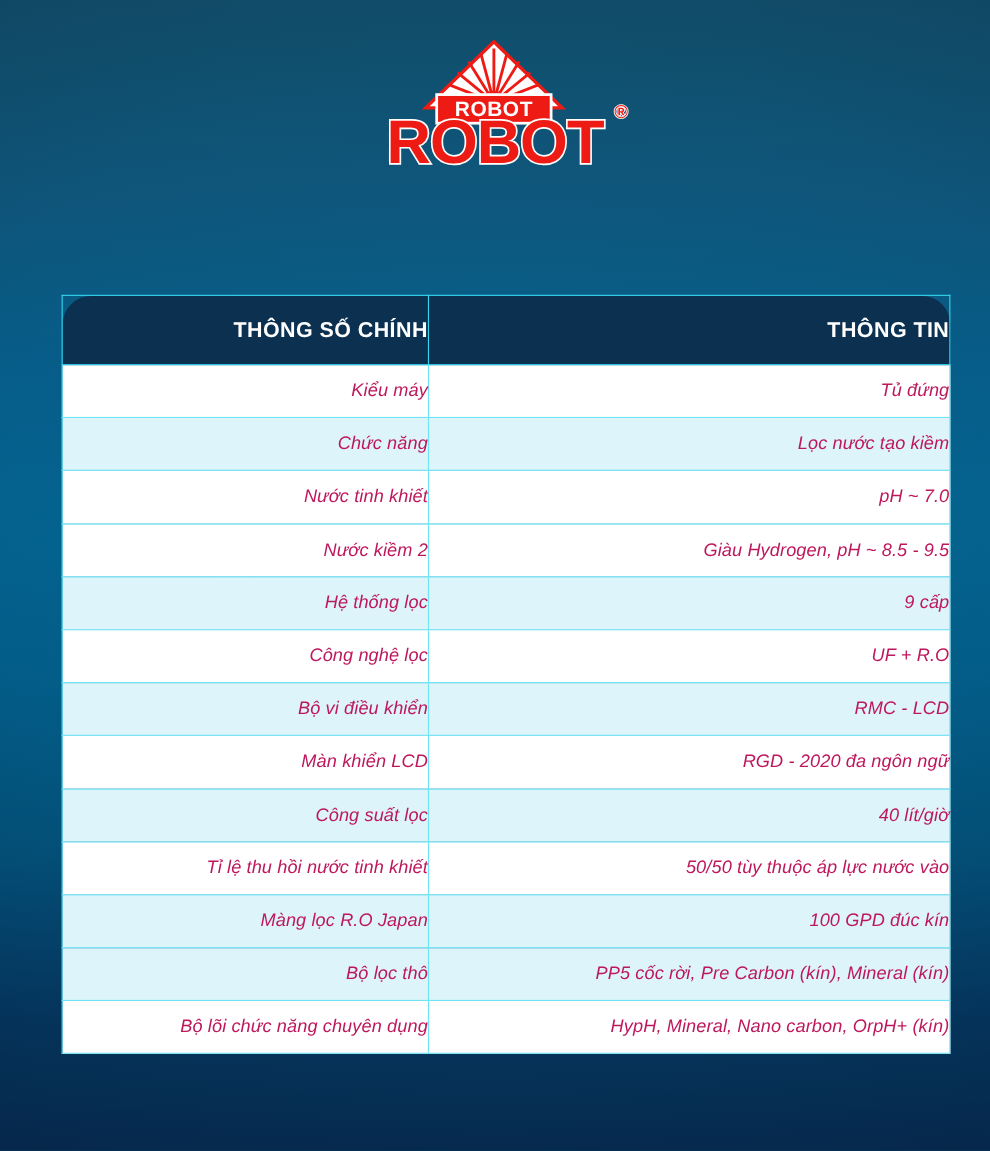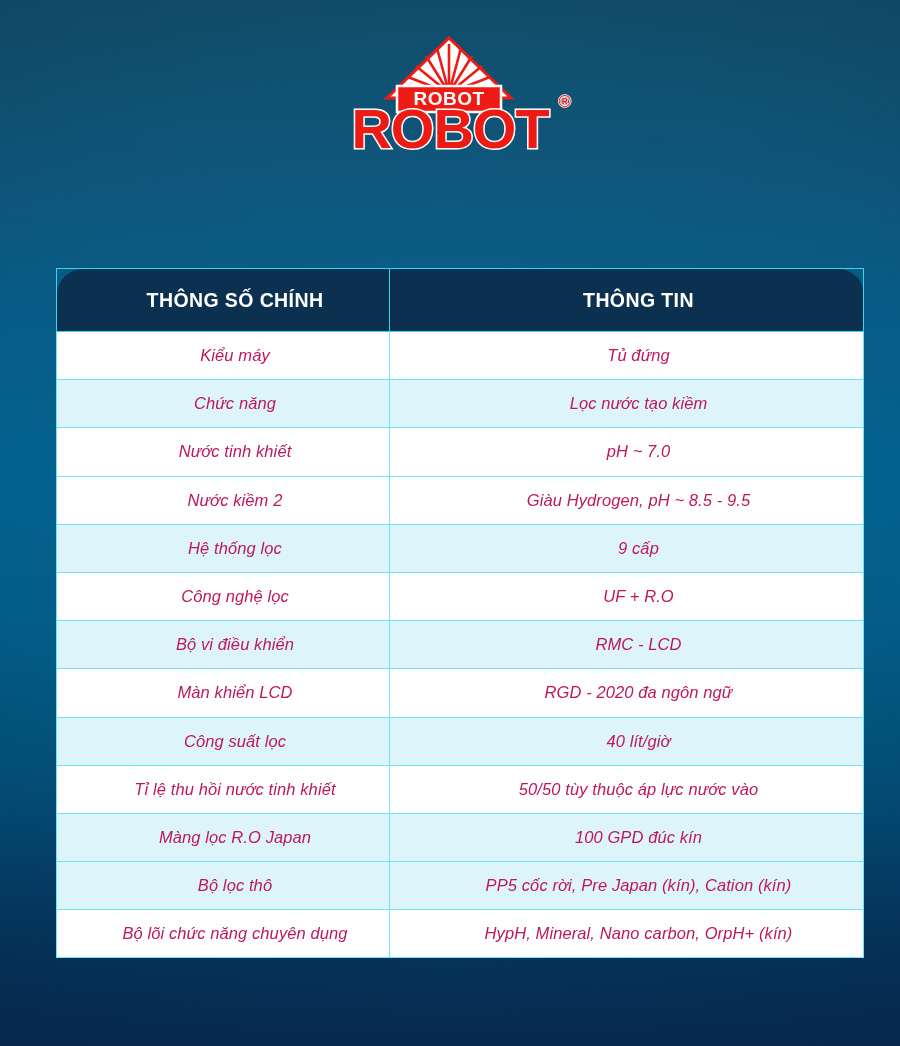--- a/index.html
+++ b/index.html
@@ -109,21 +109,21 @@
   .spec-table {
     position: absolute;
     left: 56px;
     top: 268px;
     width: 807px;
     border-collapse: collapse;
     table-layout: fixed;
   }
   .spec-table th, .spec-table td {
     padding: 0 0 0 24px;
-    text-align: center;
+    text-align: right;
     vertical-align: middle;
     font-family: "Liberation Sans", sans-serif;
   }
   .col-a { width: 333px; }
   .col-b { width: 474px; }
 
   thead th {
     height: 62px;
     background: #0c3050;
     color: #ffffff;
@@ -241,21 +241,21 @@
         <tr class="row-odd">
           <td>Tỉ lệ thu hồi nước tinh khiết</td>
           <td>50/50 tùy thuộc áp lực nước vào</td>
         </tr>
         <tr class="row-even">
           <td>Màng lọc R.O Japan</td>
           <td>100 GPD đúc kín</td>
         </tr>
         <tr class="row-even">
           <td>Bộ lọc thô</td>
-          <td>PP5 cốc rời, Pre Japan (kín), Cation (kín)</td>
+          <td>PP5 cốc rời, Pre Carbon (kín), Mineral (kín)</td>
         </tr>
         <tr class="row-odd">
           <td>Bộ lõi chức năng chuyên dụng</td>
           <td>HypH, Mineral, Nano carbon, OrpH+ (kín)</td>
         </tr>
       </tbody>
   </table>
 
 </div>
 

